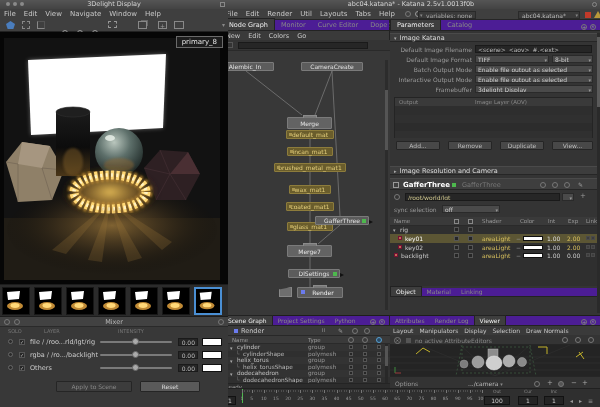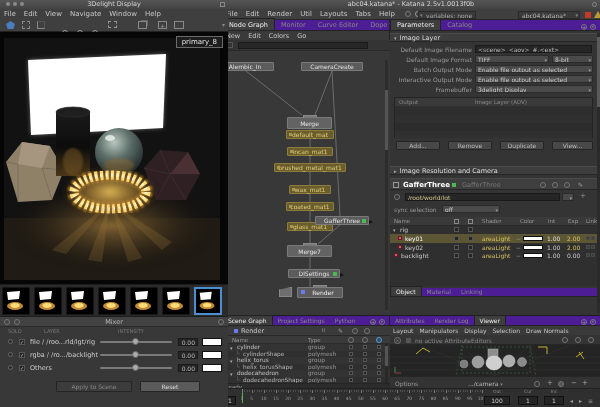--- a/index.html
+++ b/index.html
@@ -139,21 +139,21 @@
       <span class="tab active">Parameters</span>
       <span class="tab">Catalog</span>
       <span class="tb-icons">
         <span class="circ">+</span>
         <span class="circ" style="font-size:4px">✕</span>
       </span>
     </div>
 
     <div class="abs section-bar" style="left:0;top:13px;width:207px;height:9px">
       <span class="caret">▾</span>
-      <span>Image Layer</span>
+      <span>Image Katana</span>
     </div>
 
     <span class="flabel" style="left:2px;top:26px">Default Image Filename</span>
     <span class="tfield" style="left:85px;top:25px;width:117px;height:8px">&lt;scene&gt;_&lt;aov&gt;_#.&lt;ext&gt;</span>
 
     <span class="flabel" style="left:2px;top:36px">Default Image Format</span>
     <span class="drop" style="left:85px;top:35px;width:74px;height:8px"><span>TIFF</span><span class="dar">▾</span></span>
     <span class="drop" style="left:162px;top:35px;width:41px;height:8px"><span>8-bit</span><span class="dar">▾</span></span>
 
     <span class="flabel" style="left:2px;top:46px">Batch Output Mode</span>

